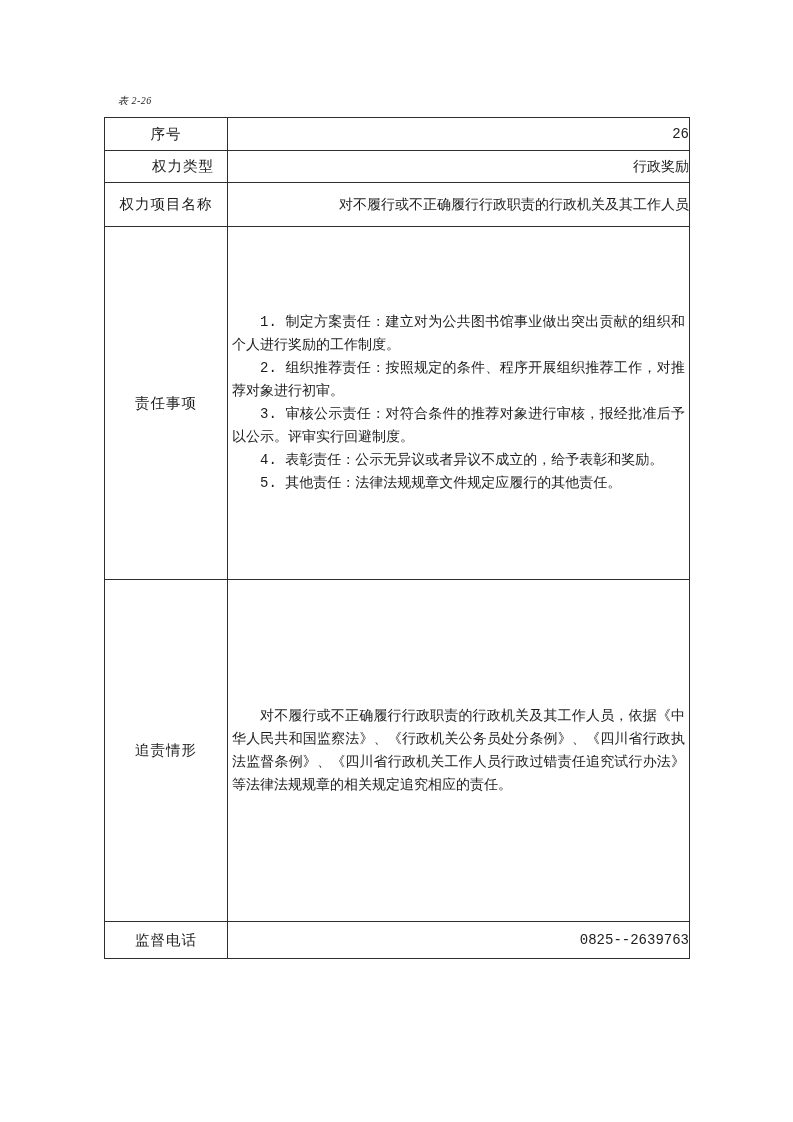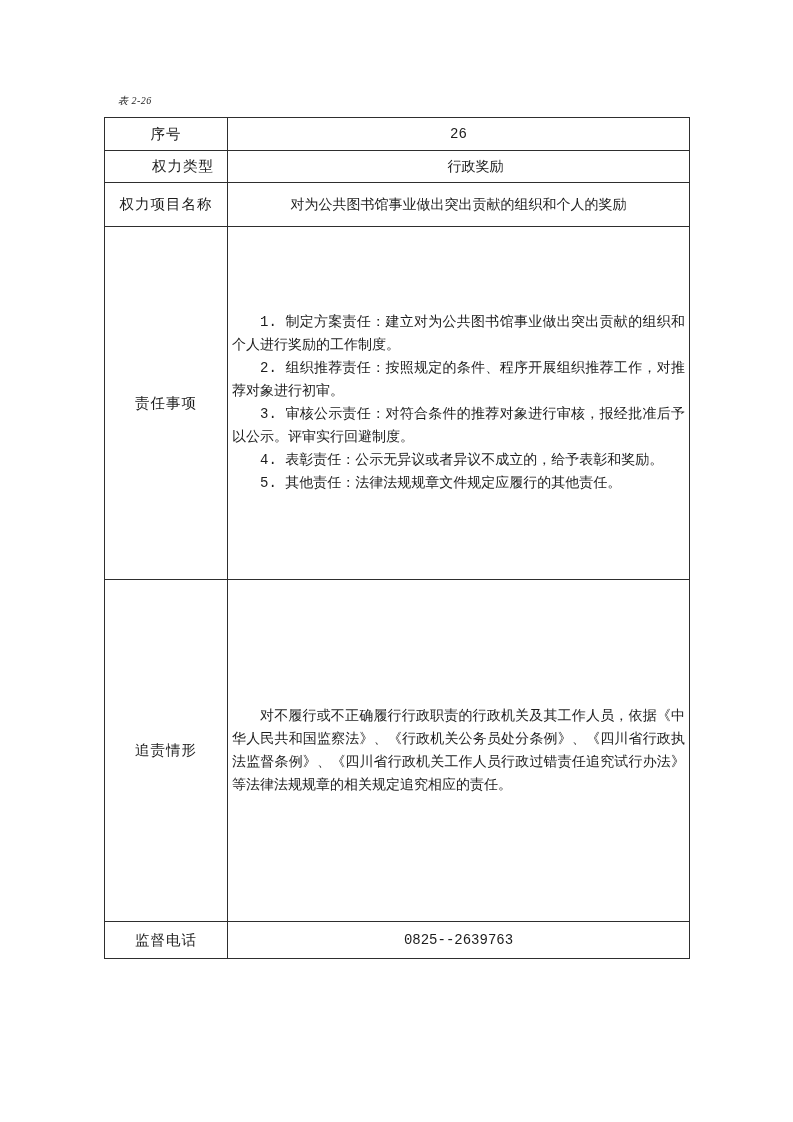--- a/index.html
+++ b/index.html
@@ -41,21 +41,21 @@
     border: 1px solid #2e2e2e;
     vertical-align: middle;
     color: #1c1c1c;
   }
   td.lbl {
     width: 123px;
     text-align: center;
     letter-spacing: 1px;
     font-size: 14.5px;
   }
-  td.val { text-align: center; }
+  td.val { text-align: right; }
   td.paras {
     text-align: left;
     padding: 6px 4px;
   }
   td.paras p {
     text-indent: 2em;
     line-height: 23px;
     text-align: justify;
     font-size: 14px;
   }
@@ -81,21 +81,21 @@
         <td class="val">26</td>
       </tr>
 
       <tr class="r-type">
         <td class="lbl">权力类型</td>
         <td class="val">行政奖励</td>
       </tr>
 
       <tr class="r-name">
         <td class="lbl">权力项目名称</td>
-        <td class="val">对为公共图书馆事业做出突出贡献的组织和个人的奖励</td>
+        <td class="val">对不履行或不正确履行行政职责的行政机关及其工作人员</td>
       </tr>
 
 
       <tr class="r-duties">
         <td class="lbl">责任事项</td>
         <td class="paras">
           <p>1. 制定方案责任：建立对为公共图书馆事业做出突出贡献的组织和个人进行奖励的工作制度。</p>
           <p>2. 组织推荐责任：按照规定的条件、程序开展组织推荐工作，对推荐对象进行初审。</p>
           <p>3. 审核公示责任：对符合条件的推荐对象进行审核，报经批准后予以公示。评审实行回避制度。</p>
           <p>4. 表彰责任：公示无异议或者异议不成立的，给予表彰和奖励。</p>

